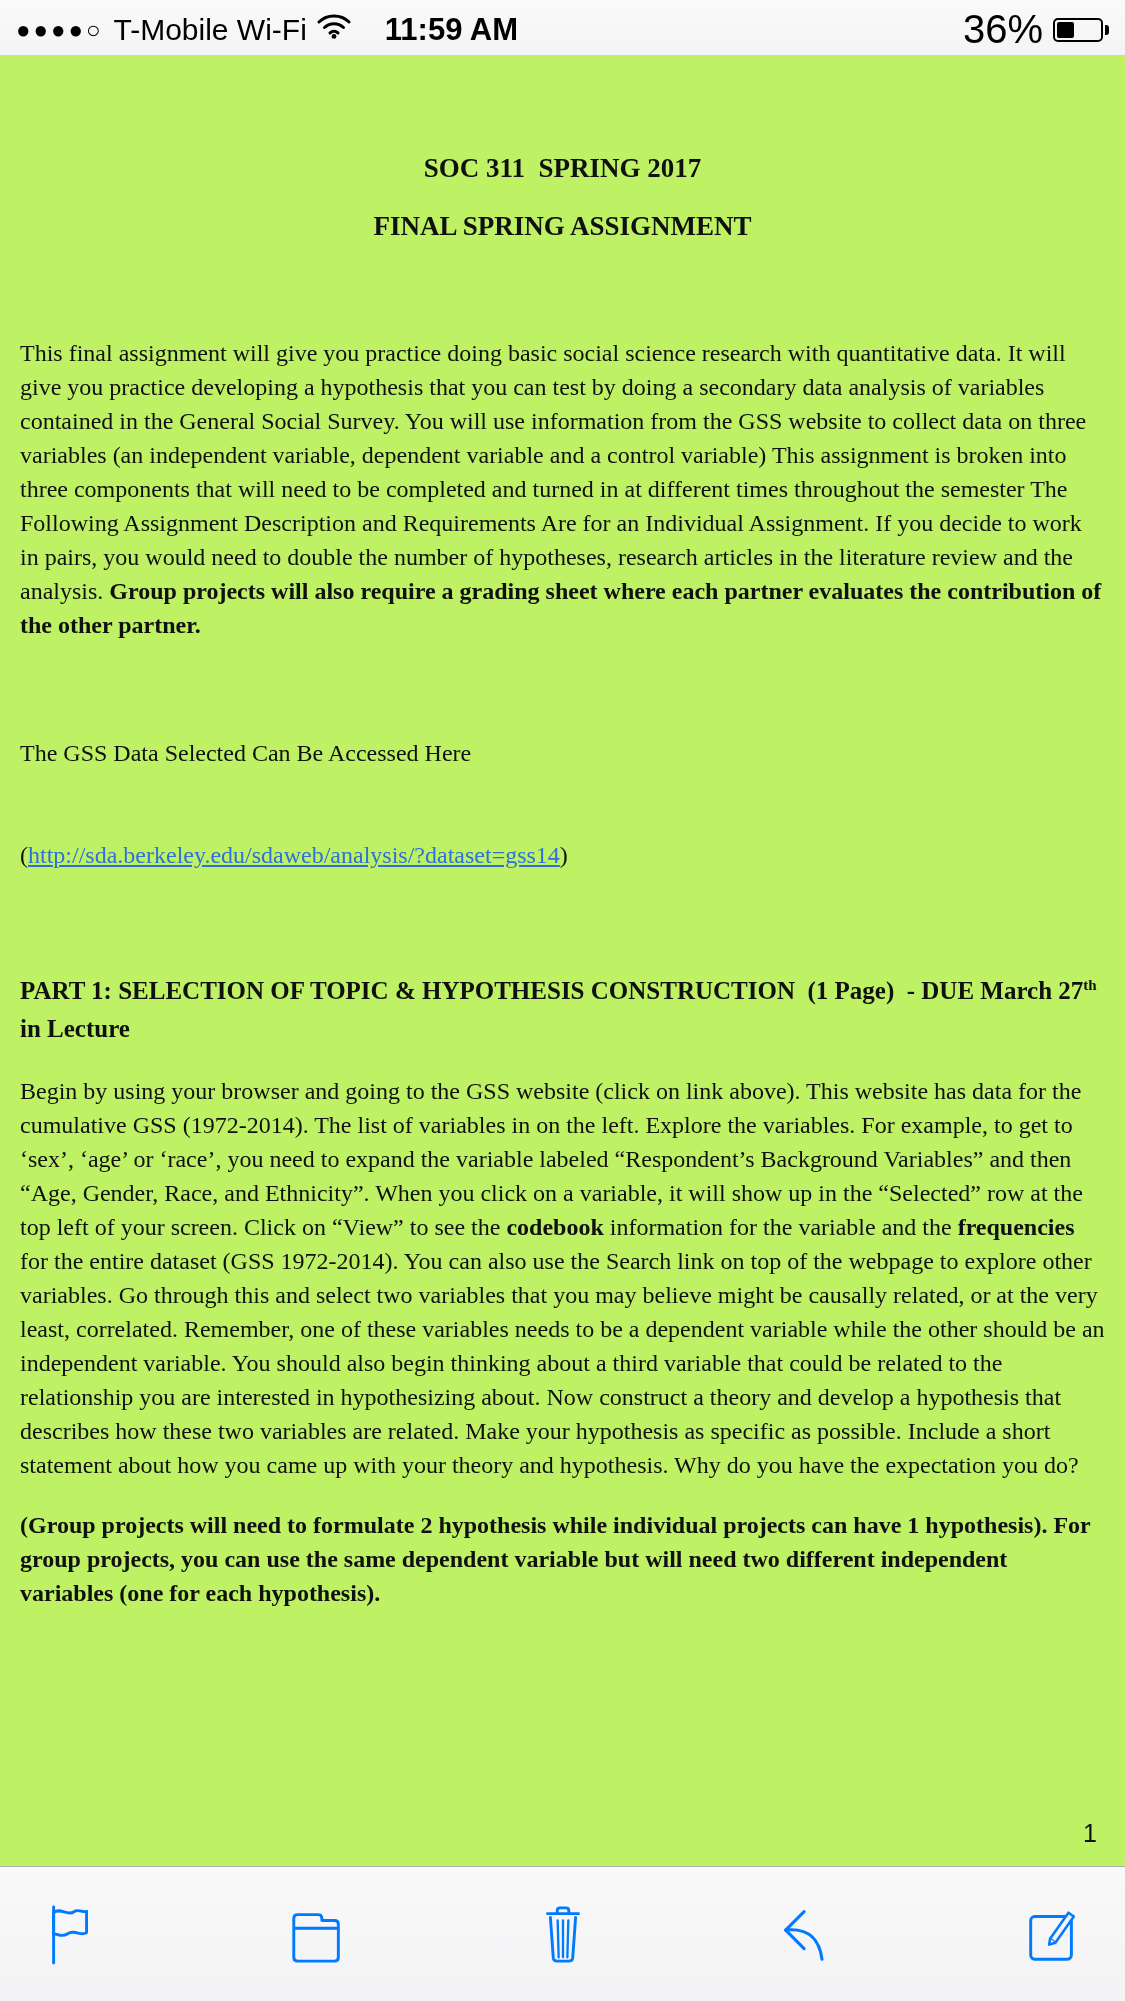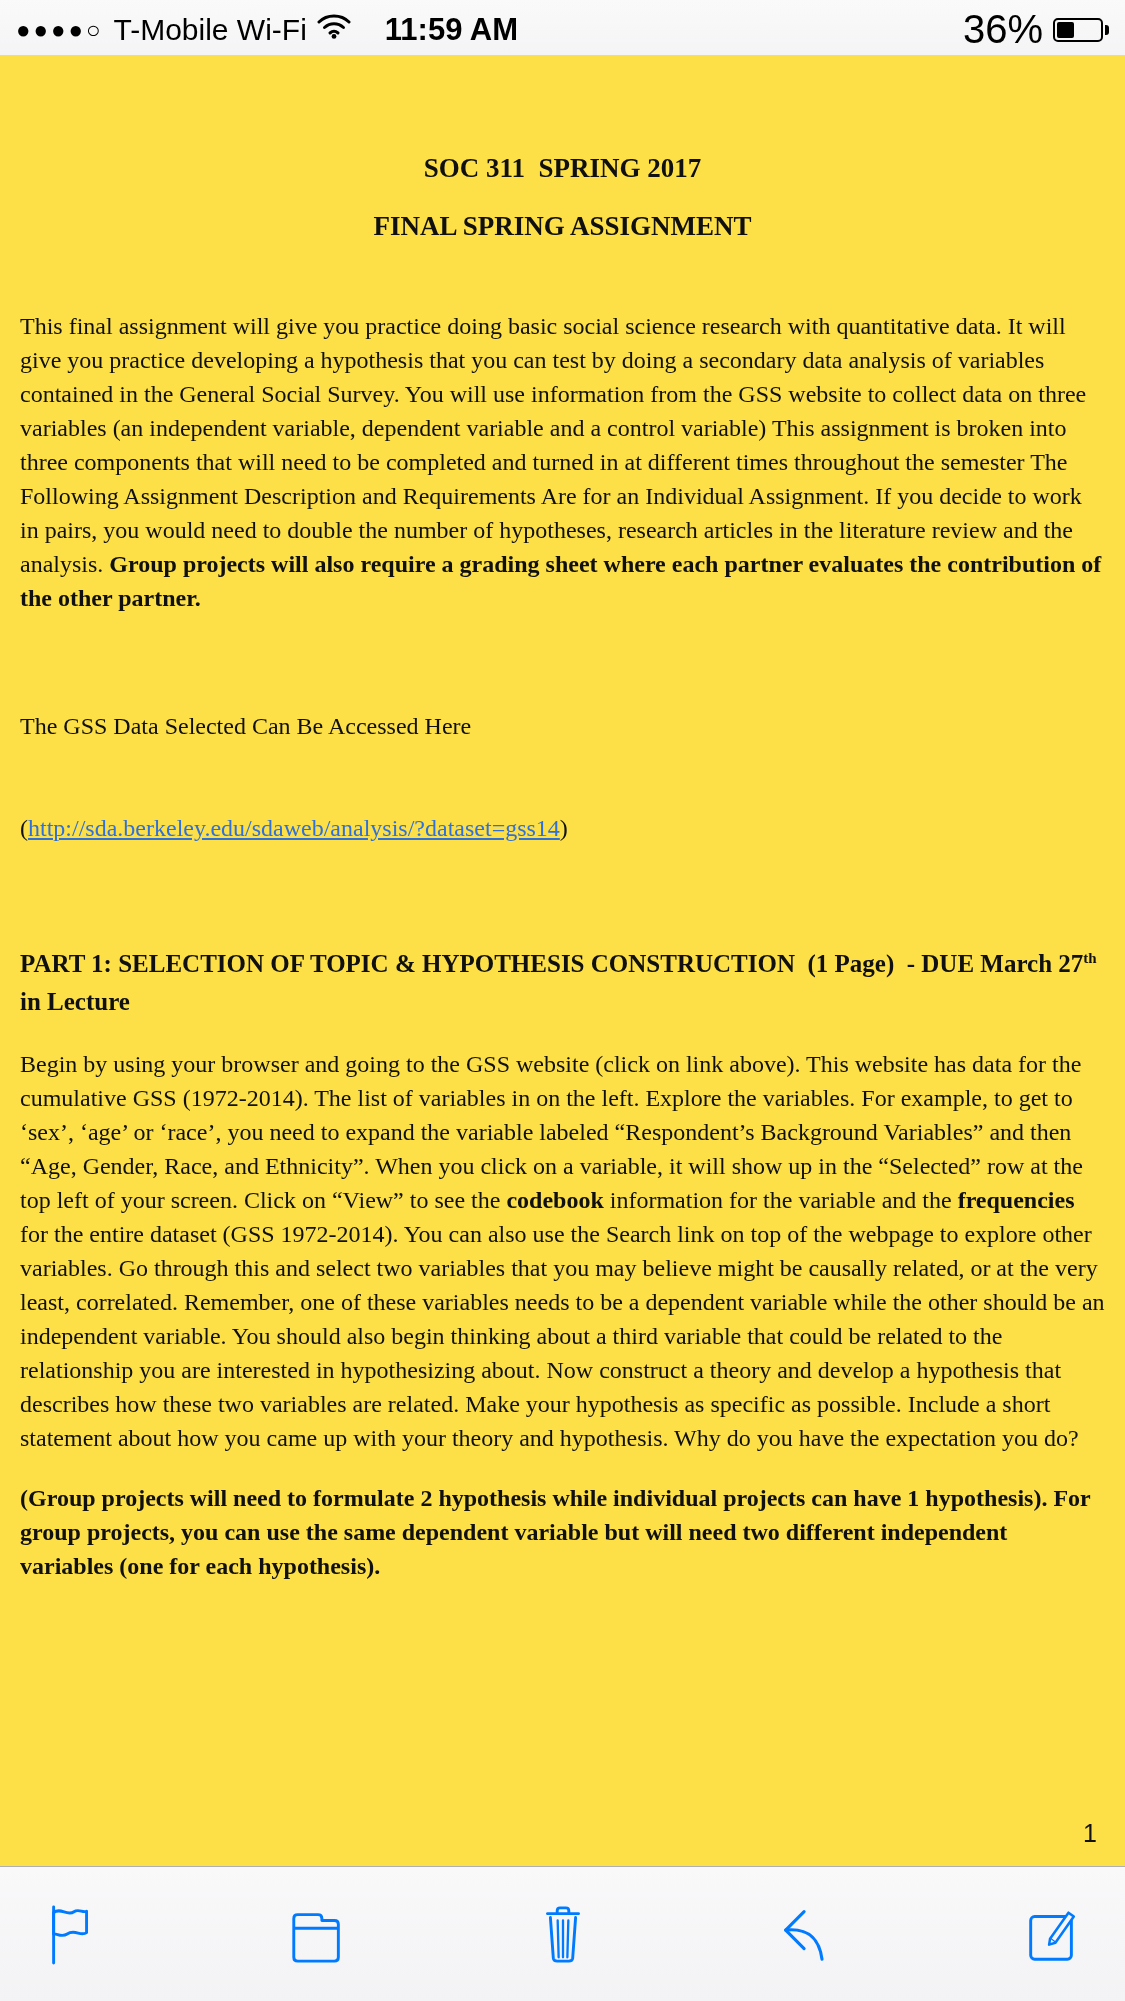--- a/index.html
+++ b/index.html
@@ -49,32 +49,32 @@
     display:flex; align-items:center; gap:16px;
     color:#007AFF; font-size:50px; cursor:pointer;
     background:none; border:none; padding:0;
     font-family:"Liberation Sans", sans-serif;
   }
   .msg-nav { margin-left:auto; display:flex; align-items:center; gap:78px; padding-right:16px; }
   .chev-btn { background:none; border:none; padding:0; cursor:pointer; }
 
   
   .document {
-    flex:1 1 auto; background:#fde047; position:relative; overflow:hidden;
+    flex:1 1 auto; background:#bef264; position:relative; overflow:hidden;
     padding:96px 20px 0 20px; box-sizing:border-box;
     font-family:"Liberation Serif", serif;
     font-size:24px; line-height:34px; color:#101010;
   }
   .doc-title, .doc-subtitle {
     text-align:center; font-weight:bold; font-size:27px;
     white-space:pre-wrap; line-height:34px;
   }
   .doc-subtitle { margin-top:24px; }
   .para { margin-top:26px; white-space:pre-wrap; }
-  .para-intro { margin-top:66px; }
+  .para-intro { margin-top:93px; }
   .b { font-weight:bold; }
   .bi { font-weight:bold; }
   .doc-link { color:#2f70d9; text-decoration:underline; cursor:pointer; }
   .doc-heading {
     margin-top:26px; font-weight:bold; font-size:25px; line-height:38px;
     white-space:pre-wrap;
   }
   .doc-heading sup { font-size:15px; }
   .page-number {
     position:absolute; right:28px; bottom:16px;

